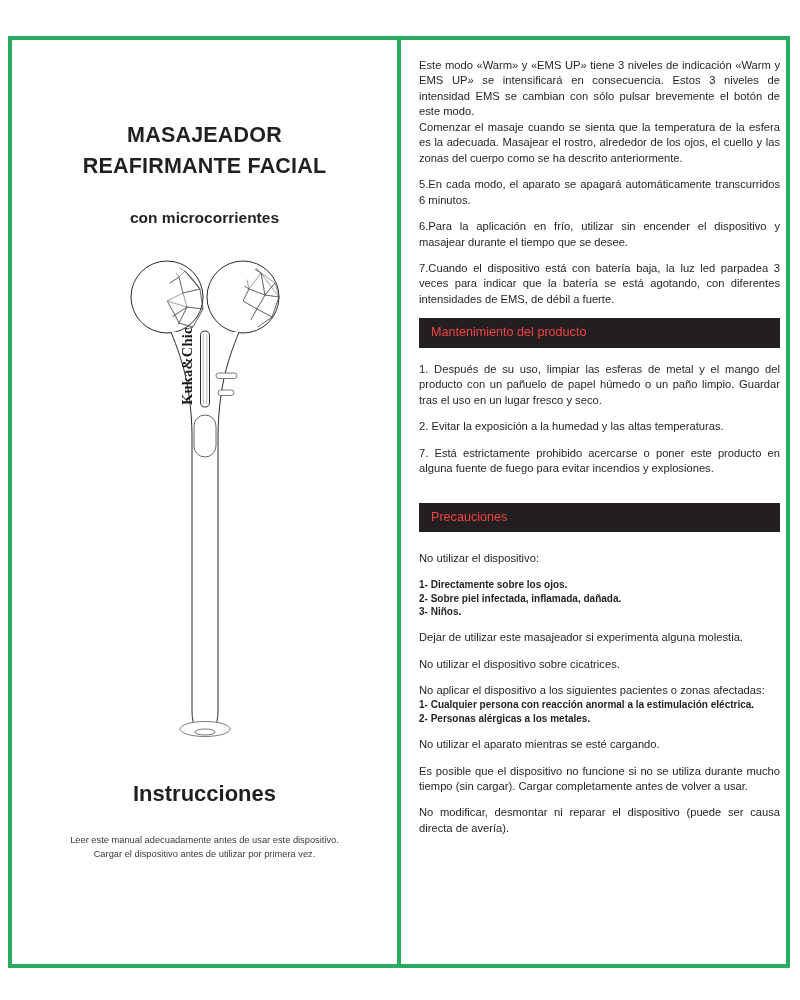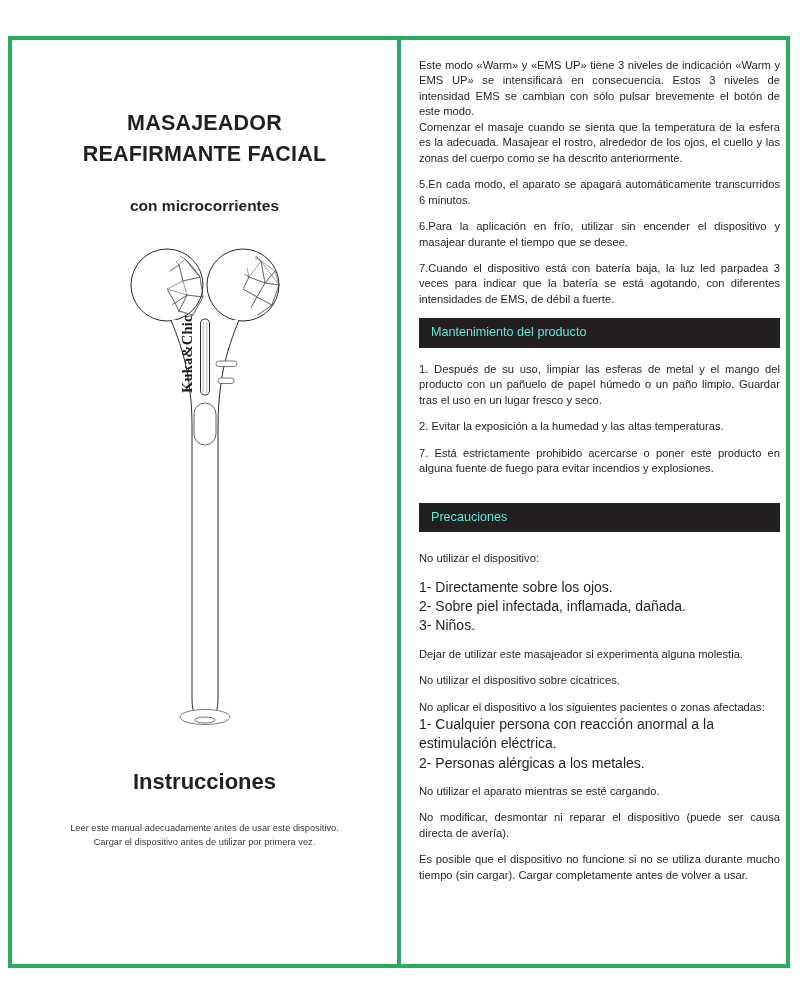--- a/index.html
+++ b/index.html
@@ -31,21 +31,21 @@
 
   
   .column {
     box-sizing: border-box;
     height: 100%;
     position: relative;
   }
   #left-column {
     width: 389px;
     border-right: 4px solid #2aab60;
-    padding: 0;
+    padding: 12px;
   }
   #right-column {
     flex: 1;
     padding: 18px 6px 0 18px;
   }
 
   
   #cover-title {
     text-align: center;
     font-size: 21.5px;
@@ -87,34 +87,35 @@
     font-size: 11.2px;
     line-height: 1.38;
     text-align: justify;
     text-justify: inter-word;
     margin: 0 0 11px 0;
     color: #231f20;
   }
   .body-text.tight { margin-bottom: 0; }
   .section-bar {
     background: #231f20;
-    color: #5eead4;
+    color: #ef4444;
     font-size: 12.6px;
     line-height: 1;
     padding: 8px 10px 9px 12px;
     margin: 4px 0 14px 0;
     text-align: left;
   }
   .spacer-sm { height: 5px; }
   .spacer-md { height: 11px; }
   .list-block {
-    font-size: 14px;
+    font-size: 10px;
     line-height: 1.38;
     margin: 0 0 11px 0;
     text-align: left;
+    font-weight: bold;
   }
   .list-block .li { display: block; }
 </style>
 </head>
 <body>
 
 <div id="page-frame">
 
   <div class="column" id="left-column">
 
@@ -259,17 +260,17 @@
     <p class="body-text">Dejar de utilizar este masajeador si experimenta alguna molestia.</p>
     <p class="body-text">No utilizar el dispositivo sobre cicatrices.</p>
 
     <p class="body-text tight">No aplicar el dispositivo a los siguientes pacientes o zonas afectadas:</p>
     <div class="list-block">
       <span class="li">1- Cualquier persona con reacción anormal a la estimulación eléctrica.</span>
       <span class="li">2- Personas alérgicas a los metales.</span>
     </div>
 
     <p class="body-text">No utilizar el aparato mientras se esté cargando.</p>
+    <p class="body-text">Es posible que el dispositivo no funcione si no se utiliza durante mucho tiempo (sin cargar). Cargar completamente antes de volver a usar.</p>
     <p class="body-text">No modificar, desmontar ni reparar el dispositivo (puede ser causa directa de avería).</p>
-    <p class="body-text">Es posible que el dispositivo no funcione si no se utiliza durante mucho tiempo (sin cargar). Cargar completamente antes de volver a usar.</p>
 
   </div>
 </div>
 
 </body></html>

